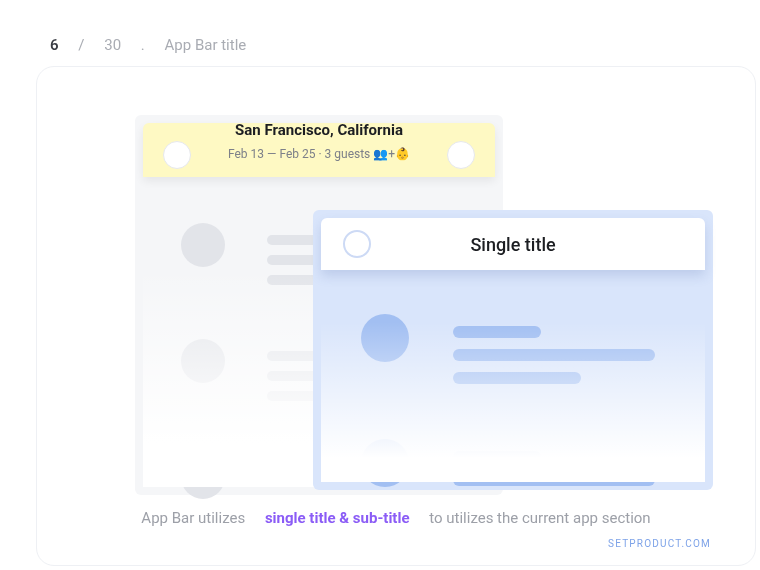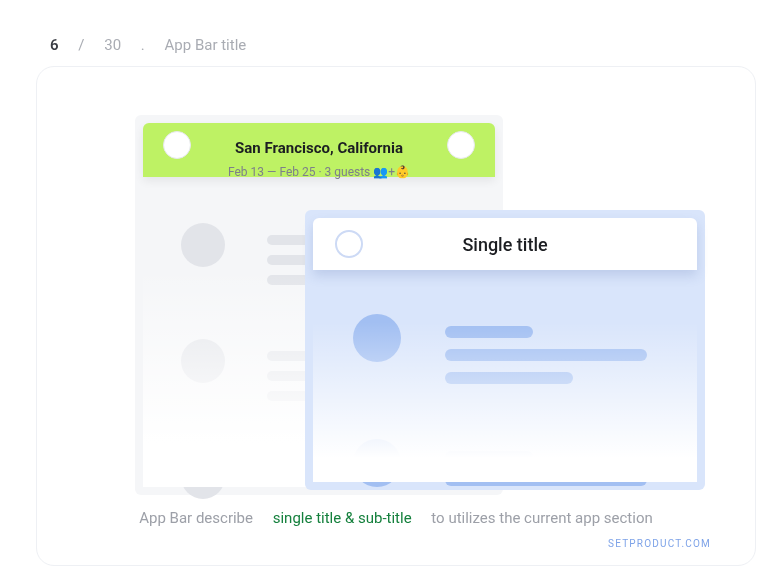--- a/index.html
+++ b/index.html
@@ -37,25 +37,25 @@
     left: 90px;
     width: 368px;
     height: 380px;
     background: #f5f6f8;
     border-radius: 6px;
   }
   .card-a-bar {
     position: absolute;
     top: 0; left: 0; right: 0;
     height: 54px;
-    background: #bef264;
+    background: #fef9c3;
     border-radius: 6px 6px 0 0;
     box-shadow: 0 4px 10px rgba(0,0,0,0.07);
     display: flex;
-    align-items: flex-start;
+    align-items: flex-end;
     padding: 0 12px;
   }
   .circ-btn {
     width: 28px; height: 28px;
     border-radius: 50%;
     border: 1.5px solid #e6e8ec;
     background: #fff;
     flex-shrink: 0;
   }
   .card-a-bar .spacer { flex: 1; }
@@ -78,21 +78,21 @@
   
   .card-a-fade {
     position: absolute; left:0; right:0; bottom:0; height:220px;
     background: linear-gradient(to bottom, rgba(255,255,255,0) 0%, #fff 80%);
     pointer-events:none;
   }
   
   .card-b {
     position: absolute;
     top: 135px;
-    left: 260px;
+    left: 268px;
     width: 400px;
     height: 280px;
     background: #d9e5fb;
     border-radius: 6px;
   }
   .card-b-bar {
     position: absolute;
     top: 0; left: 0; right: 0;
     height: 52px;
     background: #fff;
@@ -133,21 +133,21 @@
   }
   
   .caption {
     position: absolute;
     bottom: 30px;
     left: 0; right: 0;
     text-align: center;
     font-size: 15px;
     color: #9da0a8;
   }
-  .caption .strong { color: #15803d; font-weight: 400; }
+  .caption .strong { color: #8b5cf6; font-weight: 700; }
   .footer-link {
     position: absolute;
     right: 36px;
     bottom: 8px;
     font-size: 10px;
     letter-spacing: 1.2px;
     color: #7ea3e8;
   }
 </style>
 </head>
@@ -219,18 +219,18 @@
         <div class="lines-b">
           <div class="line-b w1"></div>
           <div class="line-b w2"></div>
         </div>
       </div>
     </div>
     <div class="card-b-fade"></div>
   </div>
 
   <div class="caption">
-    <span>App Bar describe </span><span class="strong">single title &amp; sub-title</span><span> to utilizes the current app section</span>
+    <span>App Bar utilizes </span><span class="strong">single title &amp; sub-title</span><span> to utilizes the current app section</span>
   </div>
 
   <div class="footer-link">SETPRODUCT.COM</div>
 
 </div>
 
 </body></html>

